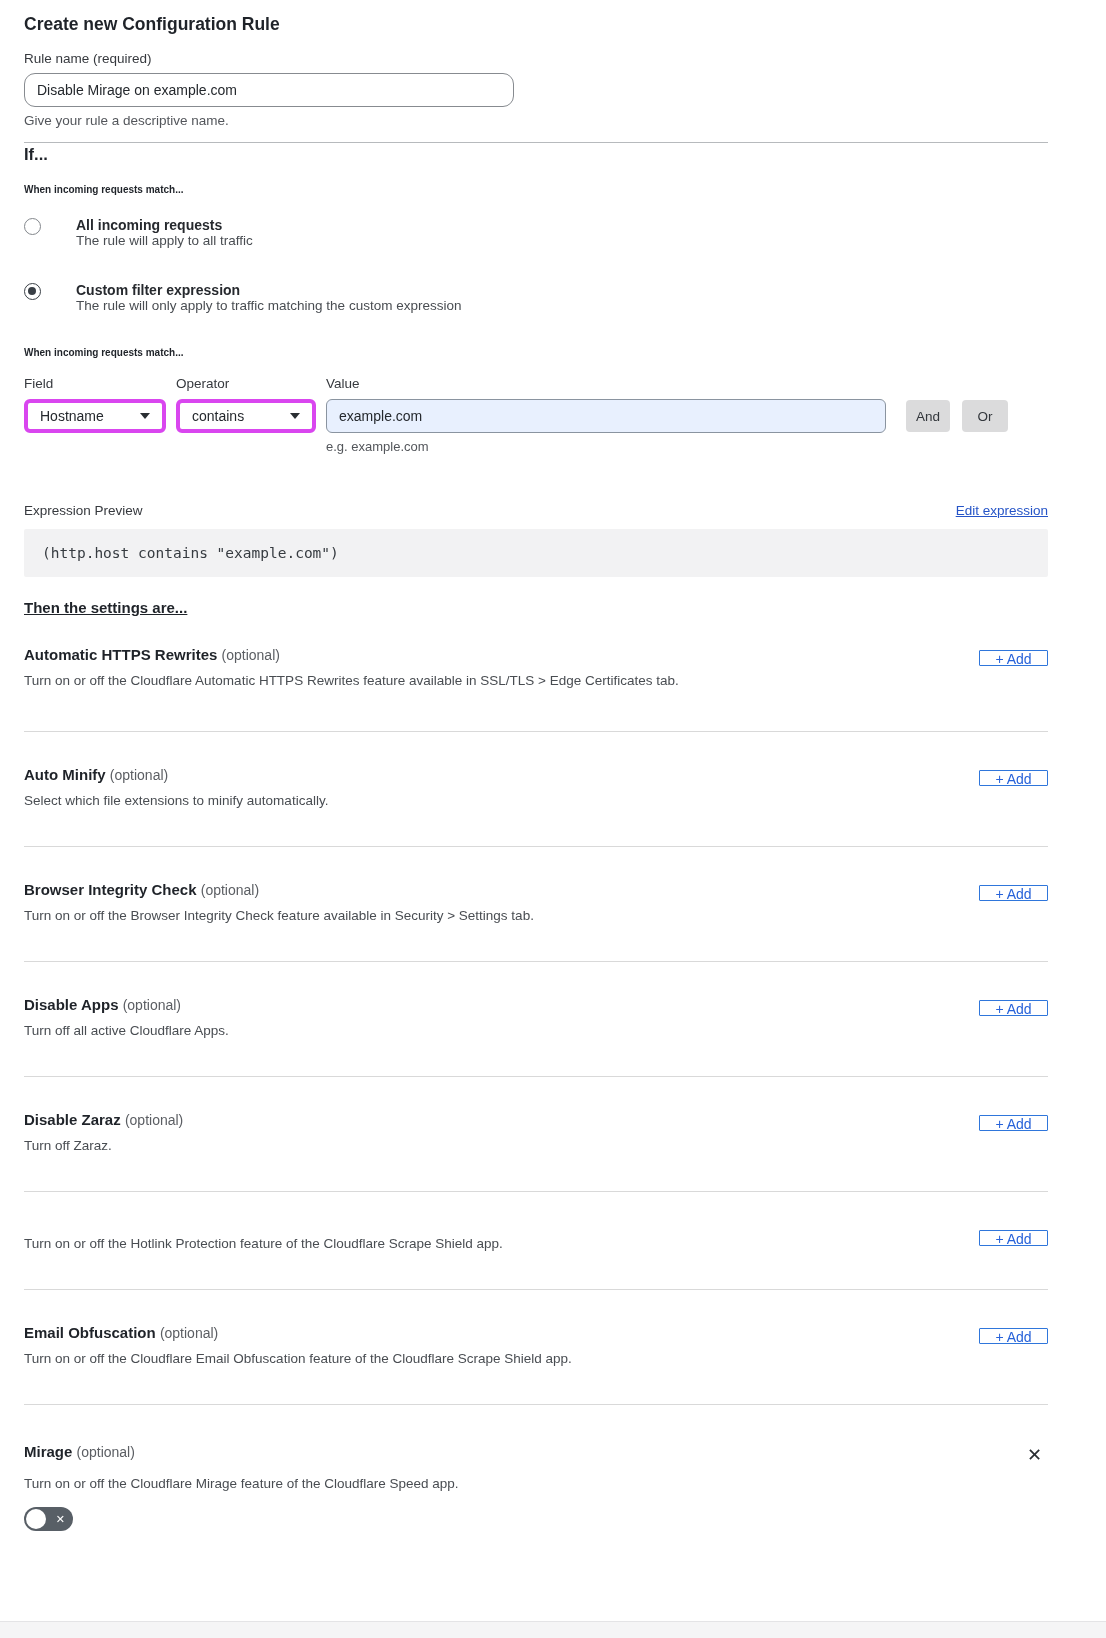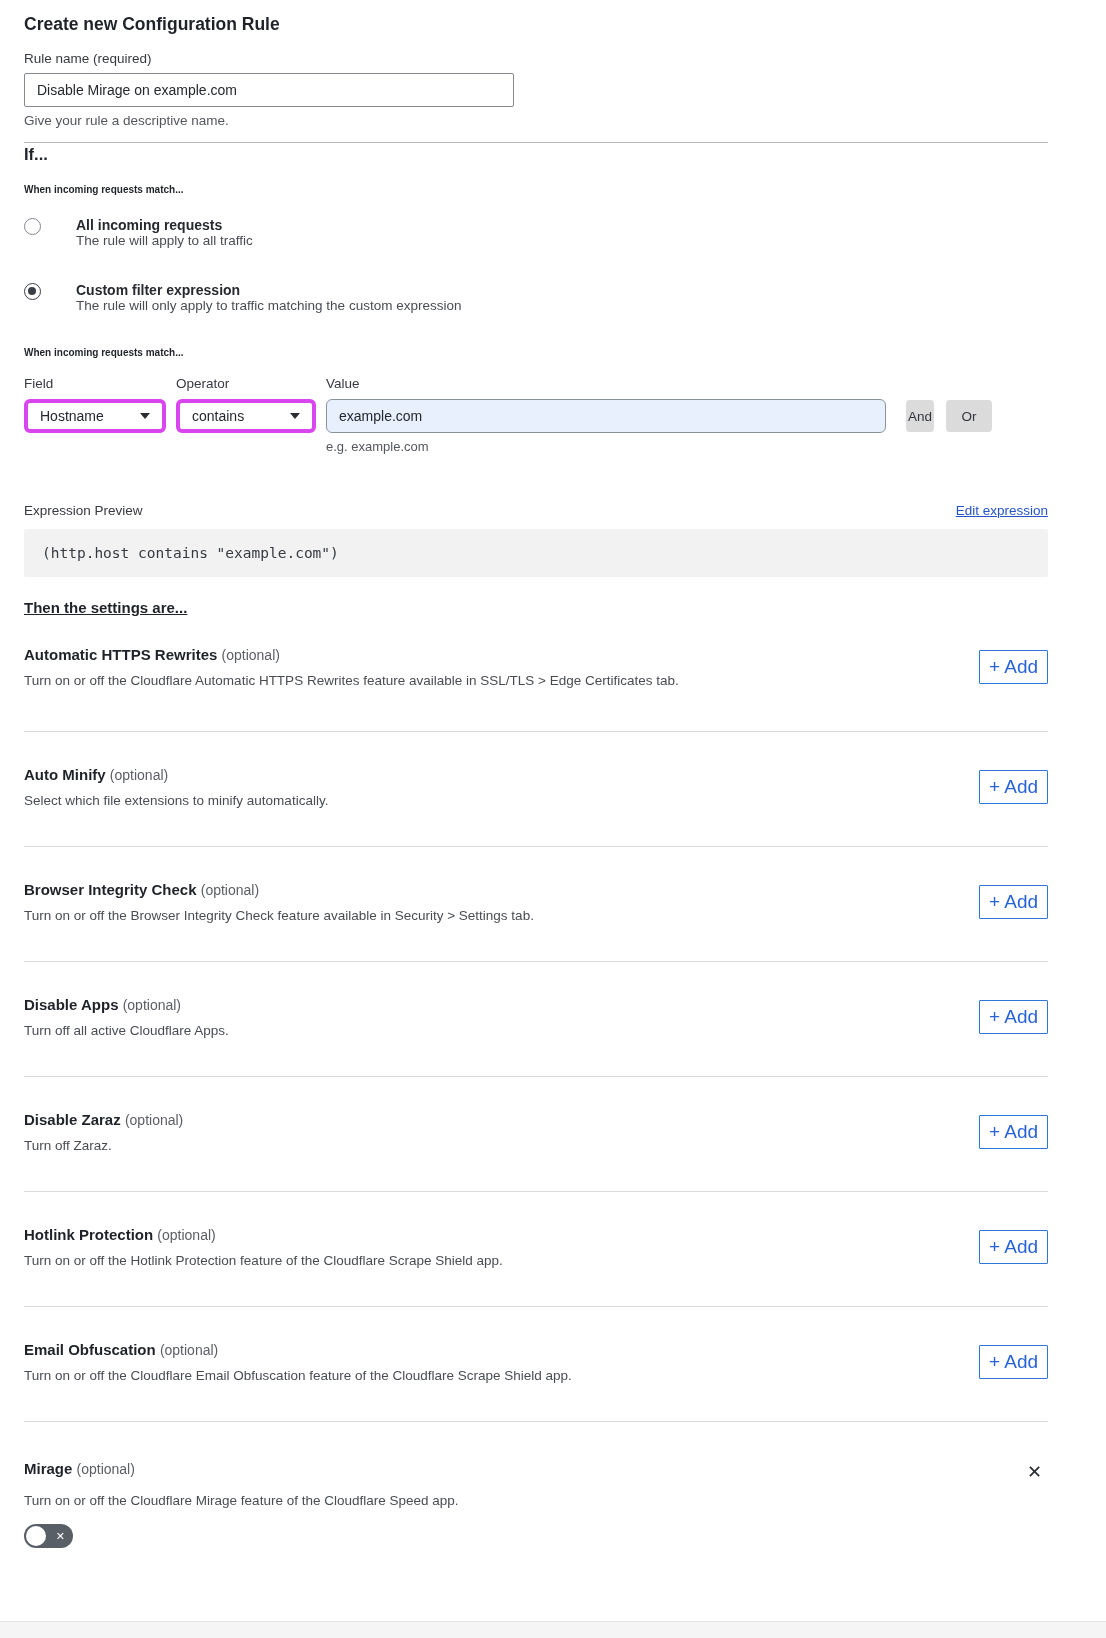--- a/index.html
+++ b/index.html
@@ -4,21 +4,21 @@
 <style>
   * { margin:0; padding:0; box-sizing:border-box; }
   html,body { width:1106px; height:1638px; background:#fff; overflow:hidden; position:relative;
     font-family:"Liberation Sans","DejaVu Sans",sans-serif; color:#24282D; }
   .page { padding:14px 58px 0 24px; }
 
   h1.page-title { font-size:17.5px; font-weight:700; color:#1F2329; }
 
   .form-label { display:block; margin-top:16px; font-size:13.5px; color:#36393E; }
   .text-input { display:block; margin-top:7px; width:490px; height:34px; padding:0 12px;
-    border:1px solid #878B90; border-radius:2px; font-size:14px; color:#24282D;
+    border:1px solid #878B90; border-radius:11px; font-size:14px; color:#24282D;
     font-family:"Liberation Sans","DejaVu Sans",sans-serif; background:#fff; outline:none; }
   .help-text { margin-top:6px; font-size:13.5px; color:#53565B; }
 
   hr.top-divider { margin-top:14px; border:none; border-top:1px solid #B7BABD; }
 
   h2.if-heading { margin-top:2px; font-size:16.5px; font-weight:700; color:#1F2329; }
   h3.sub-heading { margin-top:20px; font-size:10px; font-weight:700; color:#1F2329; }
   h3.builder-heading { margin-top:34px; }
 
   .radio-row { display:flex; margin-top:22px;gap:20px; }
@@ -40,42 +40,42 @@
     display:flex; align-items:center; justify-content:space-between; padding:0 12px; cursor:pointer;
     font-size:14px; color:#24282D; margin-right:10px; }
   .chevron { width:0; height:0; border-left:5px solid transparent; border-right:5px solid transparent;
     border-top:6px solid #2A2E33; }
   .select.operator { width:140px; }
   .value-input { width:560px; height:34px; border:1px solid #8A94A0; border-radius:6px;
     background:#E8F0FE; padding:0 12px; font-size:14px; color:#24282D; outline:none; margin-right:20px;
     font-family:"Liberation Sans","DejaVu Sans",sans-serif; }
   .gray-btn { height:32px; border:none; border-radius:4px; background:#DBDBDC; color:#33373C;
     font-size:13.5px; cursor:pointer; font-family:inherit; }
-  .gray-btn.and { width:28px; margin-right:12px;text-align:center; }
+  .gray-btn.and { width:44px; margin-right:12px;text-align:center; }
   .gray-btn.or { width:46px; }
   .value-help { margin-top:6px; margin-left:302px; font-size:13px; color:#53565B; }
 
   .preview-row { margin-top:49px; display:flex; justify-content:space-between; align-items:baseline; }
   .preview-label { font-size:13.5px; color:#36393E; }
   .edit-link { font-size:13.5px; color:#2554C7; text-decoration:underline; cursor:pointer; }
   .code-block { margin-top:11px; height:48px; background:#F2F2F3; border-radius:2px;
     line-height:48px; padding-left:18px; font-family:"DejaVu Sans Mono","Liberation Mono",monospace;
     font-size:14.5px; color:#363B40; }
 
   h3.then-heading { margin-top:22px; font-size:15px; font-weight:700; color:#1F2329;text-decoration:underline; }
 
   .setting { display:flex; justify-content:space-between; align-items:flex-start;
     padding:34px 0 38px; border-bottom:1px solid #D9D9D9; }
   .setting.first { padding-top:30px; padding-bottom:43px; }
   .setting.last { border-bottom:none; display:block; padding-top:38px; padding-bottom:0; }
   .setting-title { font-size:15px; font-weight:700; color:#1F2329; }
   .optional { font-weight:400; font-size:14px; color:#5B5E63; }
   .setting-desc { margin-top:10px; font-size:13.5px; color:#494D52; }
-  .add-btn { margin-top:4px; width:69px; height:34px; background:#fff; border:1px solid #2F76DB;
-    border-radius:1px; color:#2762D9; font-size:19px; cursor:pointer; font-family:inherit; flex:0 0 auto; }
+  .add-btn { margin-top:4px; width:69px; height:16px; background:#fff; border:1px solid #2F76DB;
+    border-radius:1px; color:#2762D9; font-size:14px; cursor:pointer; font-family:inherit; flex:0 0 auto; }
 
   .mirage-head { display:flex; justify-content:space-between; align-items:flex-start; }
   .close-icon { font-size:18px; line-height:21px; margin-top:2px; color:#2A2E33; cursor:pointer;
     margin-right:6px; }
   .toggle { margin-top:16px; width:49px; height:24px; border-radius:12px; background:#585F66;
     position:relative; cursor:pointer; }
   .toggle-knob { position:absolute; left:2px; top:2px; width:20px; height:20px; border-radius:50%;
     background:#fff; }
   .toggle-x { position:absolute; right:8px; top:0; line-height:24px; font-size:11px; font-weight:700;
     color:#fff; }
@@ -196,24 +196,20 @@
         <span>Disable Zaraz</span>
         <span class="optional">(optional)</span>
       </h4>
       <p class="setting-desc">Turn off Zaraz.</p>
     </div>
     <button class="add-btn">+ Add</button>
   </section>
 
   <section class="setting">
     <div>
-      <h4 class="setting-title">
-        <span>Hotlink Protection</span>
-        <span class="optional">(optional)</span>
-      </h4>
       <p class="setting-desc">Turn on or off the Hotlink Protection feature of the Cloudflare Scrape Shield app.</p>
     </div>
     <button class="add-btn">+ Add</button>
   </section>
 
   <section class="setting">
     <div>
       <h4 class="setting-title">
         <span>Email Obfuscation</span>
         <span class="optional">(optional)</span>

